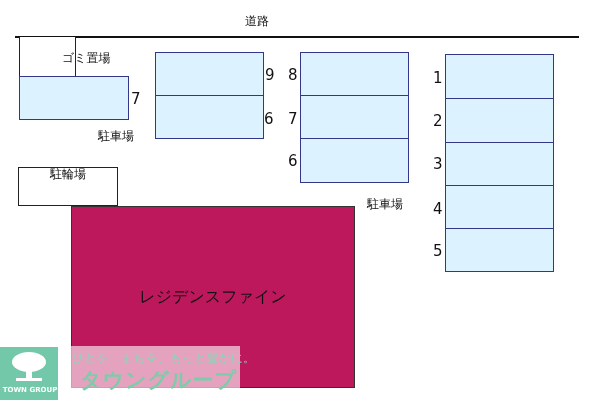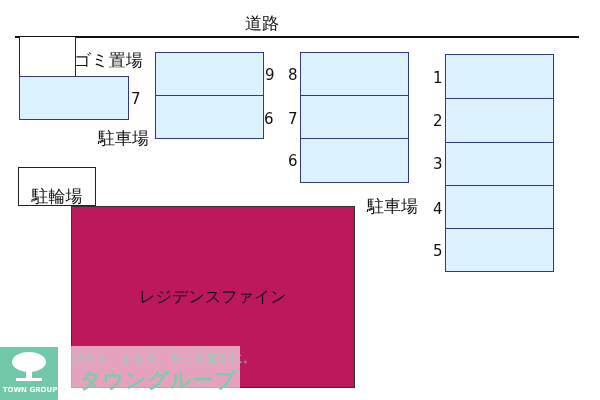--- a/index.html
+++ b/index.html
@@ -1,37 +1,37 @@
 <!DOCTYPE html>
 <html><head>
 <meta charset="utf-8">
 <style>
   html,body{margin:0;padding:0;}
   body{width:600px;height:400px;position:relative;background:#fff;overflow:hidden;font-family:"DejaVu Sans",sans-serif;color:#111;}
   .abs{position:absolute;}
   .road-line{left:15px;top:36px;width:564px;height:2px;background:#111;}
-  .lbl{font-size:17px;line-height:1;white-space:nowrap;}
+  .lbl{font-size:12px;line-height:1;white-space:nowrap;}
   .num{font-size:15px;line-height:1;}
   .slot{background:#dcf2fe;border:1.5px solid #33378a;box-sizing:border-box;}
   .blk{box-sizing:border-box;border:1.5px solid #222;background:#fff;}
   .bldg{background:#be185d;border:1.5px solid #333;box-sizing:border-box;display:flex;align-items:center;justify-content:center;font-size:16px;}
   .logo-box{left:0;top:347px;width:58px;height:53px;background:#72c8a8;}
   .logo-text{left:2px;top:386px;width:56px;text-align:center;font-size:7px;color:#fff;font-weight:bold;}
   .tagline{left:70px;top:346px;width:170px;height:48px;background:rgba(255,255,255,0.6);}
   .tag1{left:72px;top:350px;font-size:12px;color:#8fd3b8;}
   .tag2{left:72px;top:366px;font-size:21px;color:#7ccca9;font-weight:bold;letter-spacing:1px;margin-left:8px;}
 </style>
 </head>
 <body>
 
 <div class="abs lbl" style="left:245px;top:15px;">道路</div>
 <div class="abs road-line"></div>
 
 <div class="abs blk" style="left:19px;top:37px;width:57px;height:40px;border-top:none;"></div>
-<div class="abs lbl" style="left:74px;top:52px;">ゴミ置場</div>
+<div class="abs lbl" style="left:62px;top:52px;">ゴミ置場</div>
 
 <div class="abs slot" style="left:19px;top:76px;width:110px;height:44px;"></div>
 <div class="abs num" style="left:131px;top:92px;">7</div>
 
 <div class="abs slot" style="left:155px;top:52px;width:109px;height:44px;"></div>
 <div class="abs slot" style="left:155px;top:95px;width:109px;height:44px;"></div>
 <div class="abs num" style="left:265px;top:68px;">9</div>
 <div class="abs num" style="left:264px;top:112px;">6</div>
 <div class="abs lbl" style="left:98px;top:130px;">駐車場</div>
 
@@ -47,21 +47,21 @@
 <div class="abs slot" style="left:445px;top:142px;width:109px;height:44px;"></div>
 <div class="abs slot" style="left:445px;top:185px;width:109px;height:44px;"></div>
 <div class="abs slot" style="left:445px;top:228px;width:109px;height:44px;"></div>
 <div class="abs num" style="left:433px;top:71px;">1</div>
 <div class="abs num" style="left:433px;top:114px;">2</div>
 <div class="abs num" style="left:433px;top:157px;">3</div>
 <div class="abs num" style="left:433px;top:202px;">4</div>
 <div class="abs num" style="left:433px;top:244px;">5</div>
 <div class="abs lbl" style="left:367px;top:198px;">駐車場</div>
 
-<div class="abs blk" style="left:18px;top:167px;width:78px;height:39px;display:flex;align-items:flex-end;justify-content:center;">
+<div class="abs blk" style="left:18px;top:167px;width:100px;height:39px;display:flex;align-items:flex-start;justify-content:center;">
   <span class="lbl">駐輪場</span>
 </div>
 
 <div class="abs bldg" style="left:71px;top:206px;width:284px;height:182px;">
   <span>レジデンスファイン</span>
 </div>
 
 <div class="abs logo-box">
   <svg width="58" height="40" viewBox="0 0 58 40">
     <ellipse cx="29" cy="15" rx="17" ry="10" fill="#fff"></ellipse>

